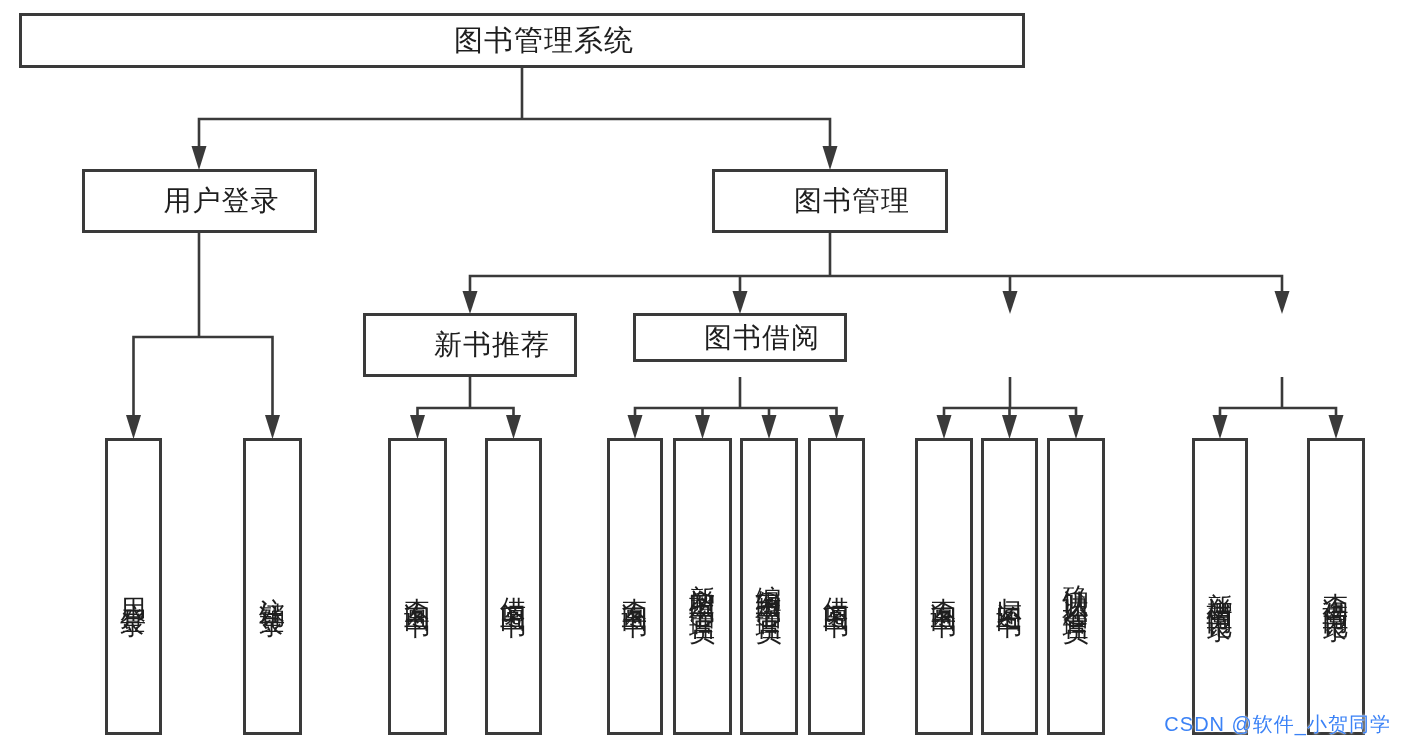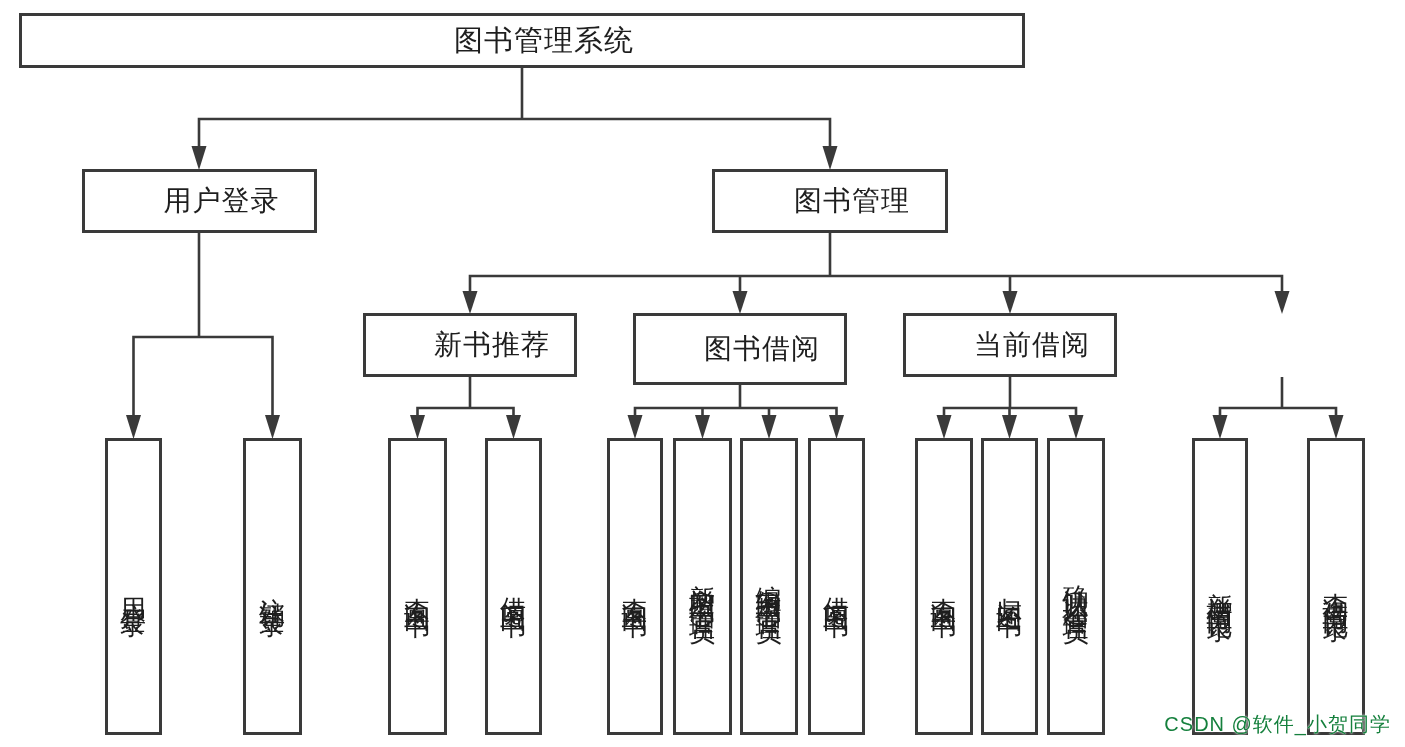--- a/index.html
+++ b/index.html
@@ -38,21 +38,21 @@
     font-size:26px;
     letter-spacing:5px;
     line-height:1;
   }
   .watermark{
     position:absolute;
     right:14px;top:711px;
     z-index:3;
     font-size:20px;
     letter-spacing:1px;
-    color:#15803d;
+    color:#3b82f6;
     text-shadow:0 0 3px #ffffff, 0 0 1px #ffffff;
     white-space:nowrap;
   }
 </style>
 </head>
 <body>
 
 <div class="canvas">
 
   <svg class="connector-layer" width="1405" height="747" viewBox="0 0 1405 747" fill="none" xmlns="http://www.w3.org/2000/svg">
@@ -101,22 +101,21 @@
       <polygon points="1328.5,415 1343.5,415 1336,439"></polygon>
     </g>
   </svg>
 
   <div class="node hbox root-box" style="left:19px;top:13px;width:1006px;height:55px;">图书管理系统</div>
 
   <div class="node hbox" style="left:82px;top:169px;width:235px;height:64px;">用户登录</div>
   <div class="node hbox" style="left:363px;top:313px;width:214px;height:64px;">新书推荐</div>
 
   <div class="node hbox" style="left:712px;top:169px;width:236px;height:64px;">图书管理</div>
-  <div class="node hbox" style="left:633px;top:313px;width:214px;height:72px;">图书借阅</div>
-  <div class="node hbox" style="left:903px;top:313px;width:214px;height:64px;">当前借阅</div>
+  <div class="node hbox" style="left:633px;top:313px;width:214px;height:49px;">图书借阅</div>
 
   <div class="node vbox" style="left:105px;top:438px;width:57px;height:297px;">用户登录</div>
   <div class="node vbox" style="left:243px;top:438px;width:59px;height:297px;">注销登录</div>
 
   <div class="node vbox" style="left:388px;top:438px;width:59px;height:297px;">查询图书</div>
   <div class="node vbox" style="left:485px;top:438px;width:57px;height:297px;">借阅图书</div>
 
   <div class="node vbox" style="left:607px;top:438px;width:56px;height:297px;">查询图书</div>
   <div class="node vbox" style="left:673px;top:438px;width:59px;height:297px;">新增图书（管理员）</div>
   <div class="node vbox" style="left:740px;top:438px;width:58px;height:297px;">编辑图书（管理员）</div>

